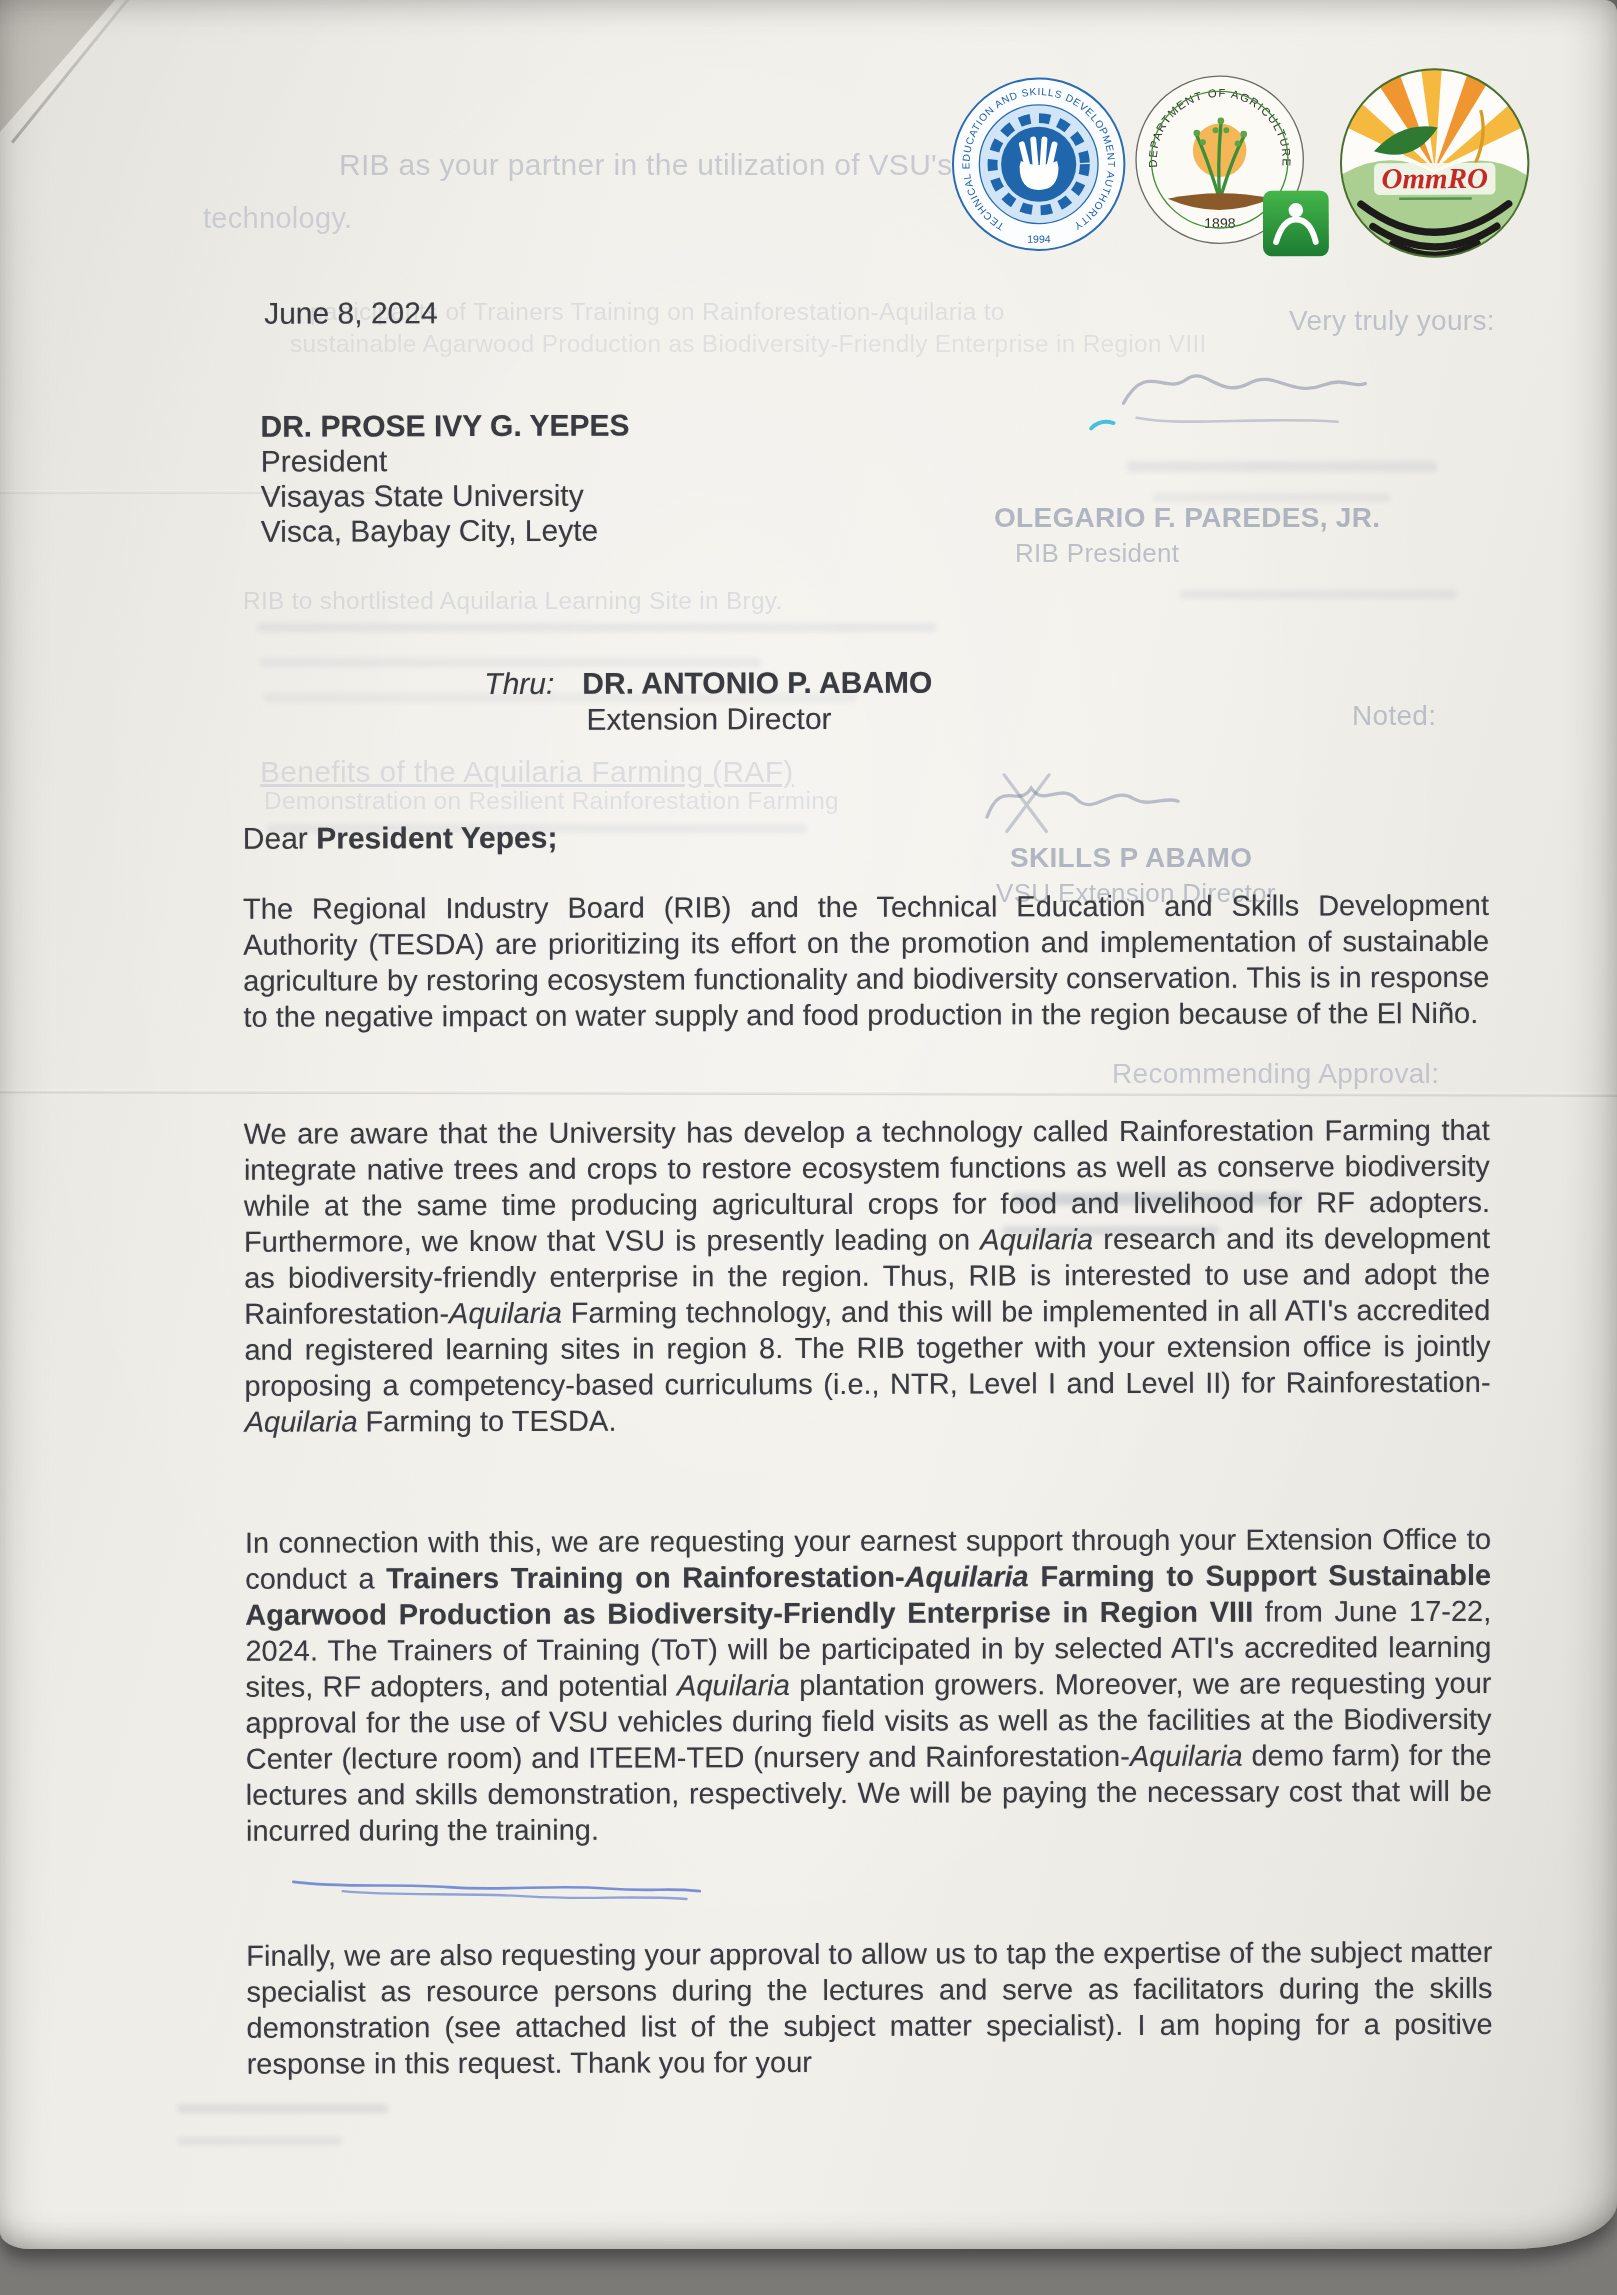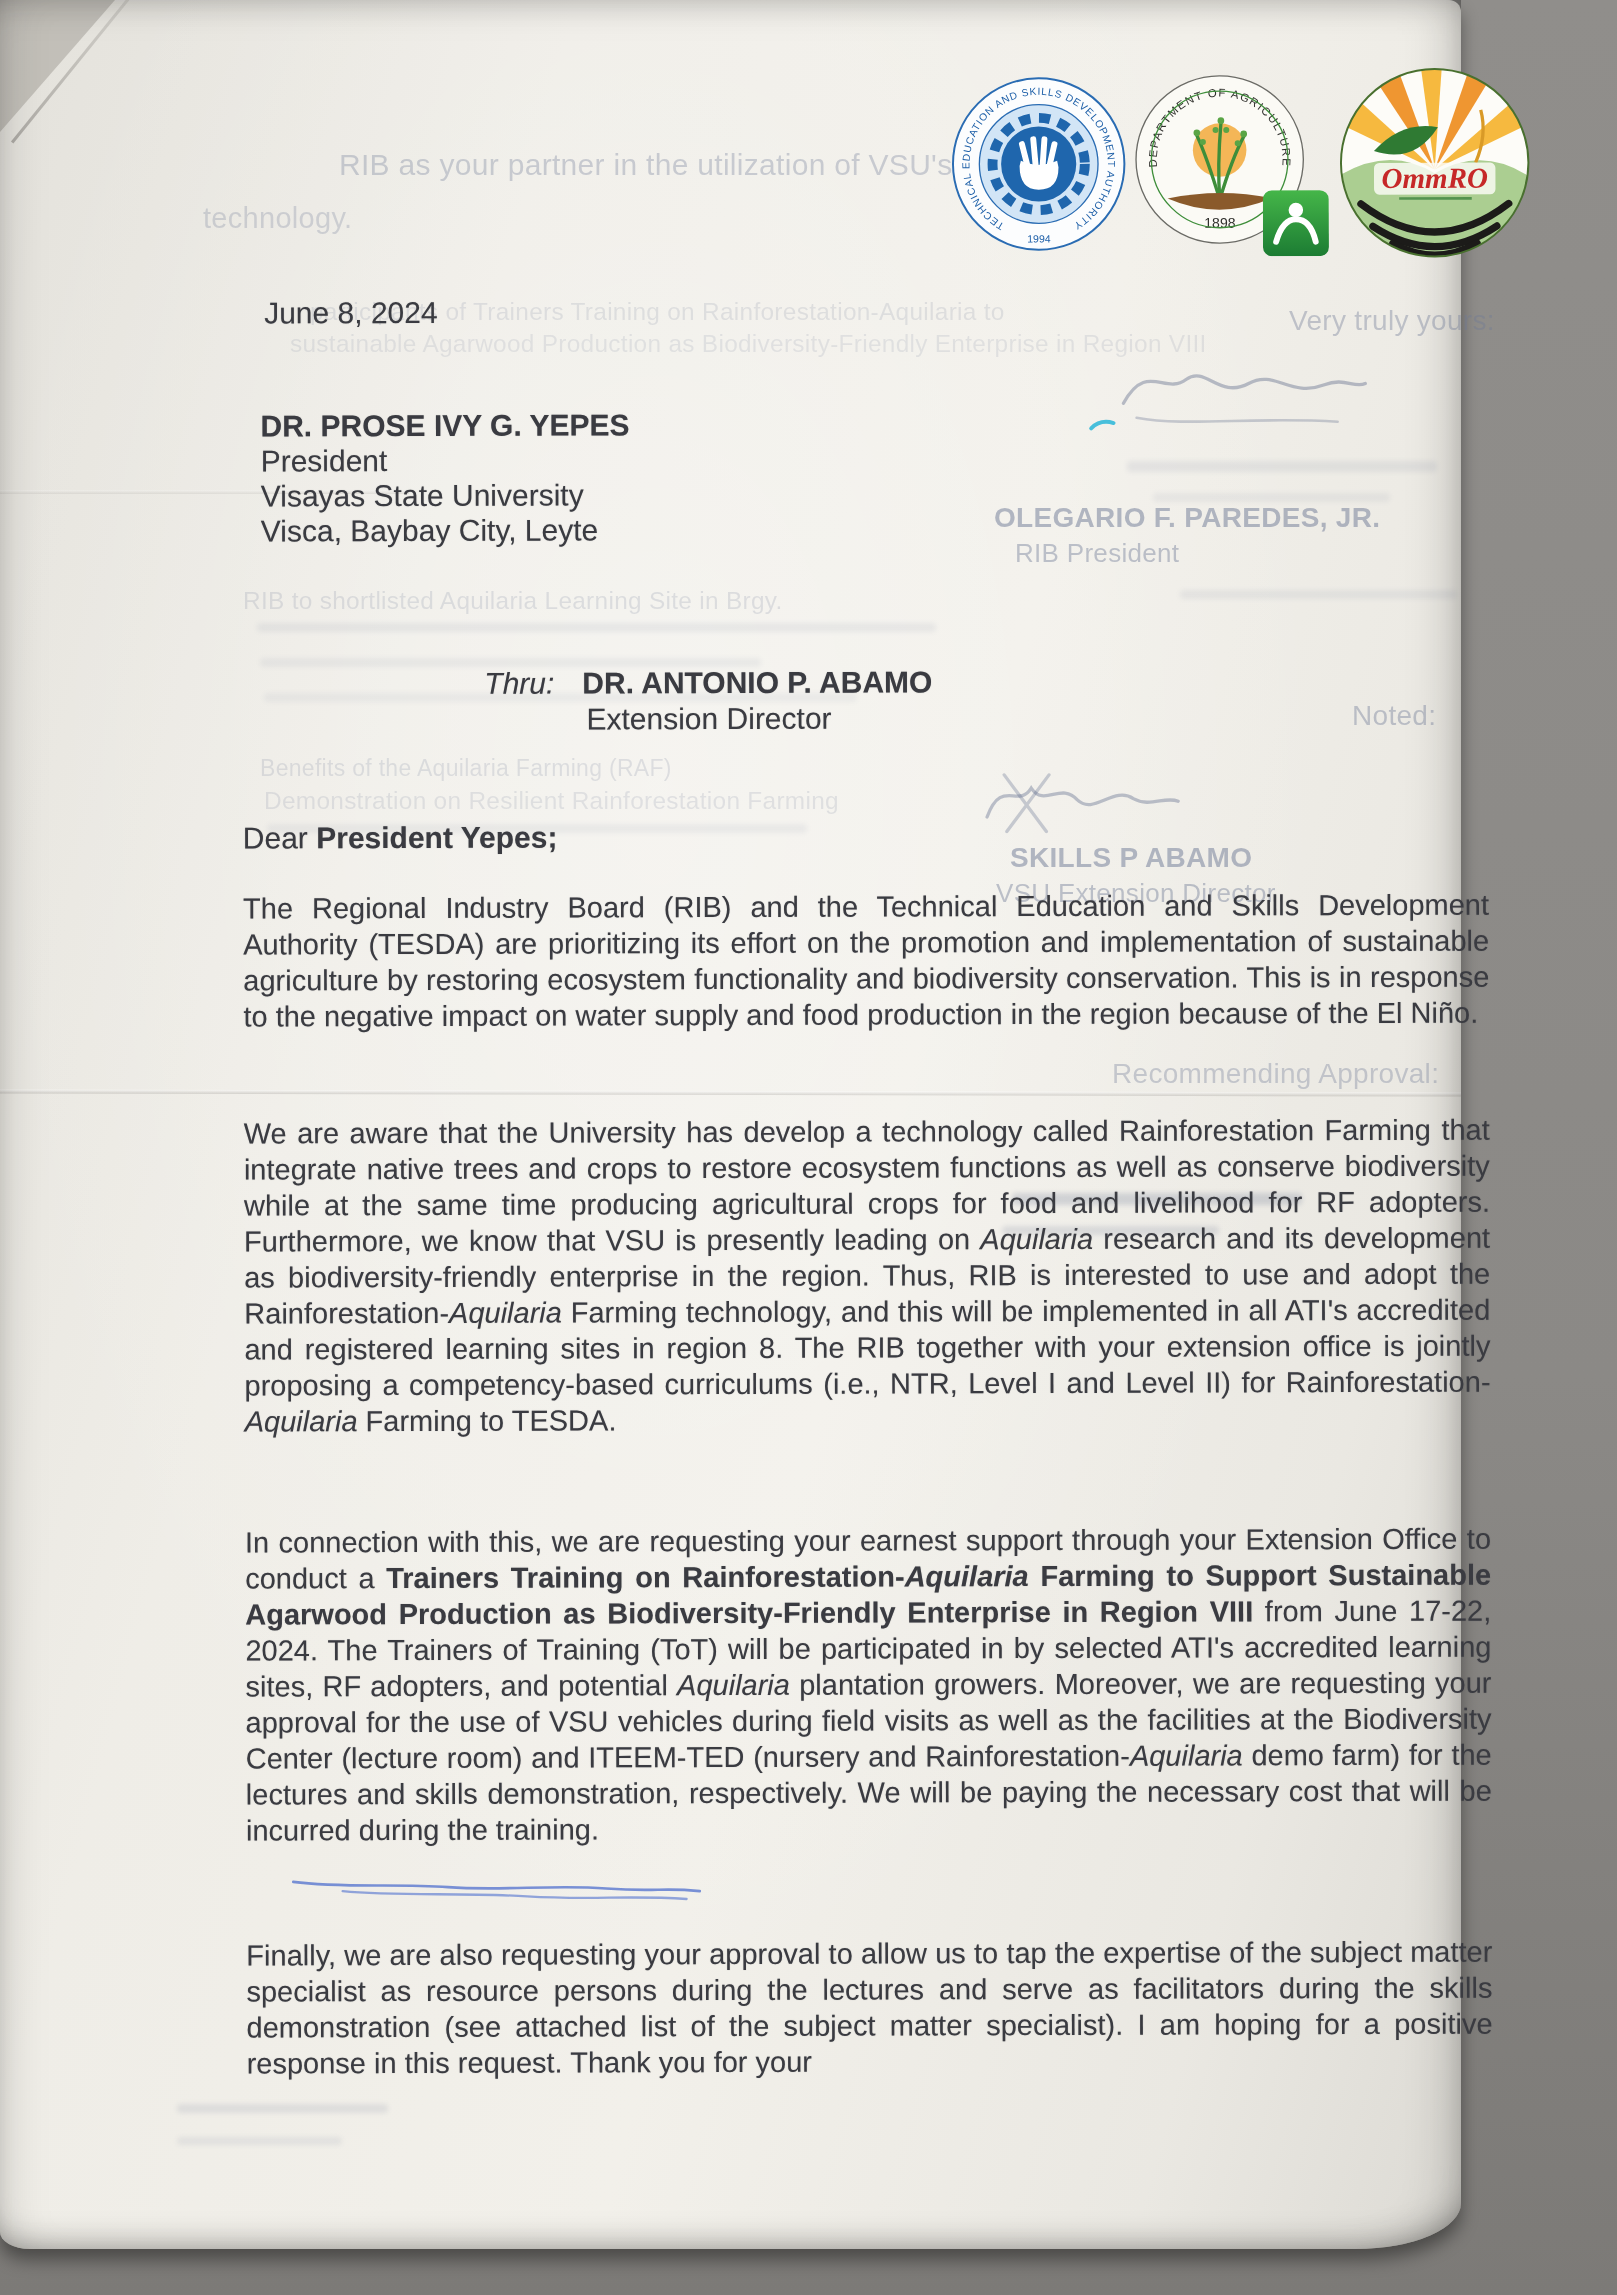--- a/index.html
+++ b/index.html
@@ -1,19 +1,19 @@
 <!DOCTYPE html>
 <html style="font-size:10.5px"><head>
 <meta charset="utf-8">
 <style>
   html,body{margin:0;padding:0;background:#6e6c69;}
   .scan{position:relative;width:1617px;height:2295px;overflow:hidden;
         background:linear-gradient(180deg,#908e8b 0%,#8b8986 60%,#7c7a77 100%);
         font-family:"Liberation Sans","DejaVu Sans",sans-serif;}
-  .page{position:absolute;left:0;top:0;width:1461px;height:2249px;
+  .page{position:absolute;left:0;top:0;width:1617px;height:2249px;
         background:
           radial-gradient(ellipse at 45% 35%, rgba(255,255,255,.35), rgba(255,255,255,0) 60%),
           linear-gradient(105deg,#e4e2dc 0%,#efede7 28%,#f2f0ea 58%,#eae8e2 84%,#dcdad4 100%);
         border-bottom-left-radius:30px 17px;
         border-bottom-right-radius:105px 46px;
         border-top-right-radius:12px;
         box-shadow:0 10.5px 17px rgba(0,0,0,.4);}
   .page::after{content:"";position:absolute;inset:0;pointer-events:none;
         border-bottom-left-radius:30px 17px;border-bottom-right-radius:105px 46px;
         box-shadow:inset 0 -22.4px 36px -25px rgba(0,0,0,.38),
@@ -62,21 +62,21 @@
     <div class="bleed-layer" id="bleed-layer">
         <div class="ghost-text" style="left: 339px; top: 148px; font-size: 30px; font-weight: 400; opacity: 0.32;">RIB as your partner in the utilization of VSU's</div>
         <div class="ghost-text" style="left: 203px; top: 202px; font-size: 29px; font-weight: 400; opacity: 0.26;">technology.</div>
         <div class="ghost-text" style="left: 310px; top: 298px; font-size: 24.4px; font-weight: 400; opacity: 0.16;">participants of Trainers Training on Rainforestation-Aquilaria to</div>
         <div class="ghost-text" style="left: 290px; top: 330px; font-size: 24.4px; font-weight: 400; opacity: 0.14;">sustainable Agarwood Production as Biodiversity-Friendly Enterprise in Region VIII</div>
         <div class="ghost-text" style="left: 1289px; top: 305px; font-size: 28px; font-weight: 400; opacity: 0.38;">Very truly yours:</div>
         <div class="ghost-text" style="left: 994px; top: 502px; font-size: 28px; font-weight: 700; opacity: 0.5;">OLEGARIO F. PAREDES, JR.</div>
         <div class="ghost-text" style="left: 1015px; top: 538px; font-size: 26px; font-weight: 400; opacity: 0.42;">RIB President</div>
         <div class="ghost-text" style="left: 243px; top: 587px; font-size: 24.4px; font-weight: 400; opacity: 0.18;">RIB to shortlisted Aquilaria Learning Site in Brgy.</div>
         <div class="ghost-text" style="left: 1352px; top: 700px; font-size: 28px; font-weight: 400; opacity: 0.4;">Noted:</div>
-        <div class="ghost-text" style="left: 260px; top: 755px; font-size: 23px; font-weight: 400; opacity: 0.18;">Benefits of the Aquilaria Farming (RAF)</div>
+        <div class="ghost-text" style="left: 260px; top: 755px; font-size: 30px; font-weight: 400; opacity: 0.18; text-decoration: underline;">Benefits of the Aquilaria Farming (RAF)</div>
         <div class="ghost-text" style="left: 264px; top: 787px; font-size: 24.4px; font-weight: 400; opacity: 0.16;">Demonstration on Resilient Rainforestation Farming</div>
         <div class="ghost-text" style="left: 1010px; top: 842px; font-size: 28px; font-weight: 700; opacity: 0.5;">SKILLS P ABAMO</div>
         <div class="ghost-text" style="left: 996px; top: 878px; font-size: 26px; font-weight: 400; opacity: 0.42;">VSU Extension Director</div>
         <div class="ghost-text" style="left: 1112px; top: 1058px; font-size: 28px; font-weight: 400; opacity: 0.34;">Recommending Approval:</div>
         <div class="ghost-bar" style="left: 1127px; top: 461px; width: 310px; height: 10.5px; opacity: 0.1;"></div>
         <div class="ghost-bar" style="left: 1153px; top: 493px; width: 237px; height: 8.6px; opacity: 0.08;"></div>
         <div class="ghost-bar" style="left: 257px; top: 623px; width: 679px; height: 8.6px; opacity: 0.09;"></div>
         <div class="ghost-bar" style="left: 260px; top: 658px; width: 501px; height: 8.6px; opacity: 0.08;"></div>
         <div class="ghost-bar" style="left: 1180px; top: 590px; width: 277px; height: 8.6px; opacity: 0.09;"></div>
         <div class="ghost-bar" style="left: 264px; top: 693px; width: 593px; height: 8.6px; opacity: 0.07;"></div>

